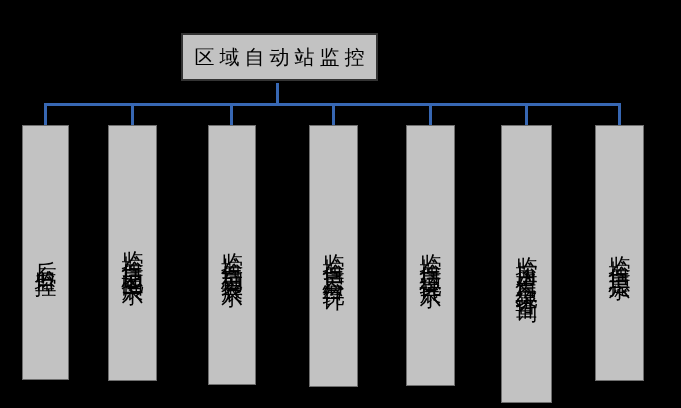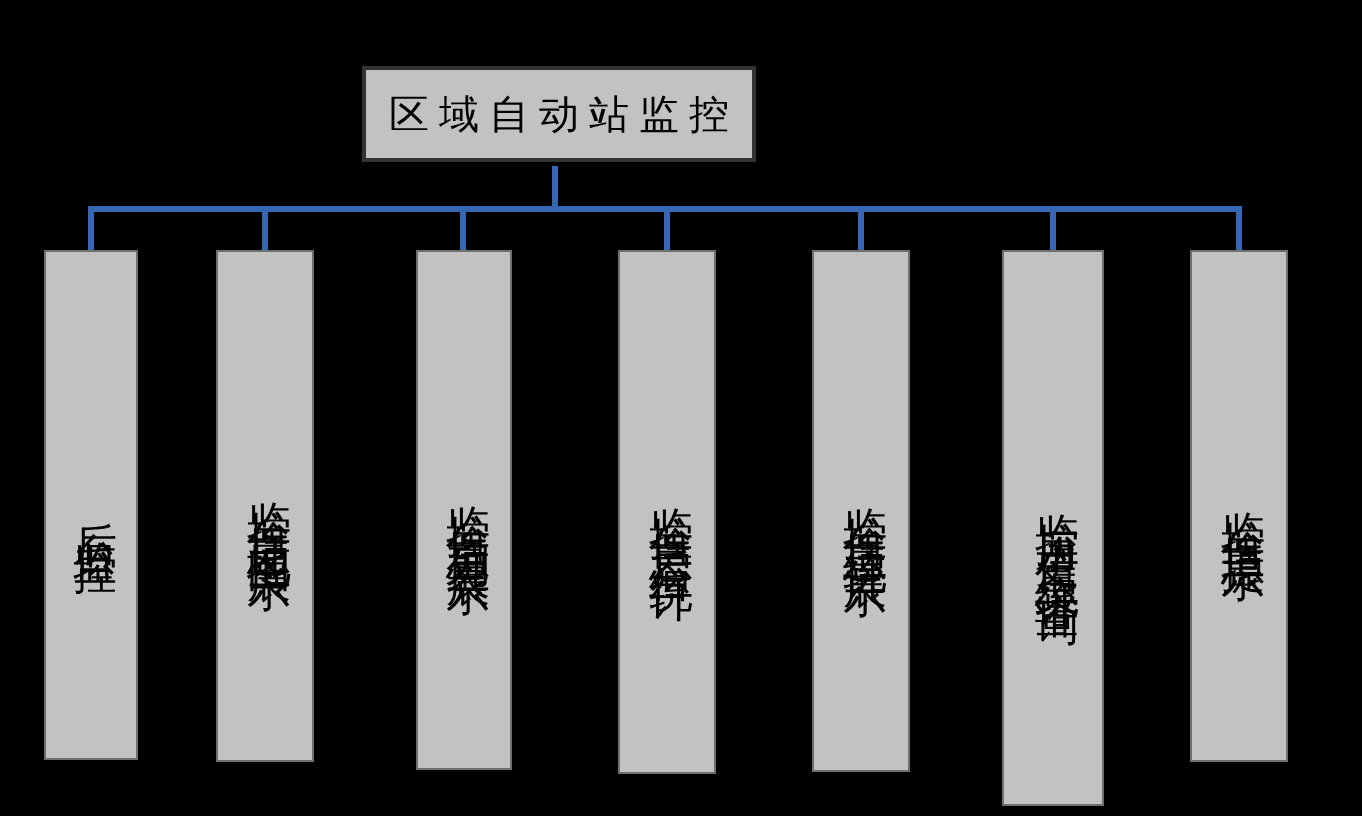--- a/index.html
+++ b/index.html
@@ -10,21 +10,21 @@
     --connector:#3767b3;
     --text:#000000;
   }
   html,body{margin:0;padding:0;background:#000;}
   .canvas{
     position:relative;
     width:681px;
     height:408px;
     background:var(--background);
     overflow:hidden;
-    font-family:Liberation Mono, monospace;
+    font-family:Liberation Serif, serif;
   }
   .conn{
     position:absolute;
     background:var(--connector);
   }
   .node{
     position:absolute;
     background:var(--node-fill);
     box-sizing:border-box;
     display:flex;

